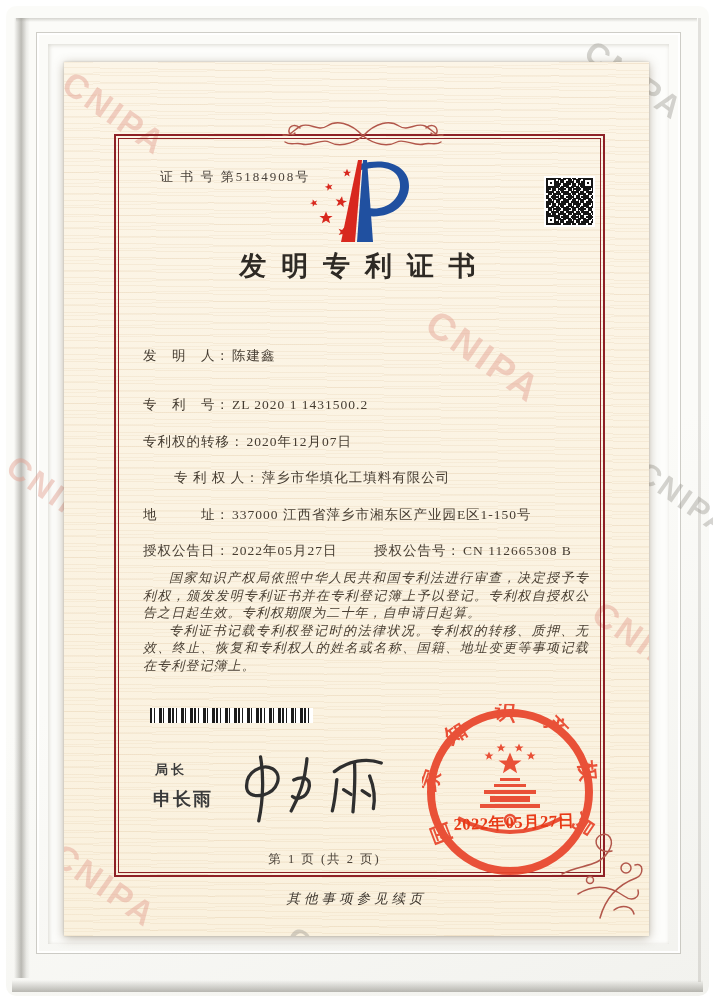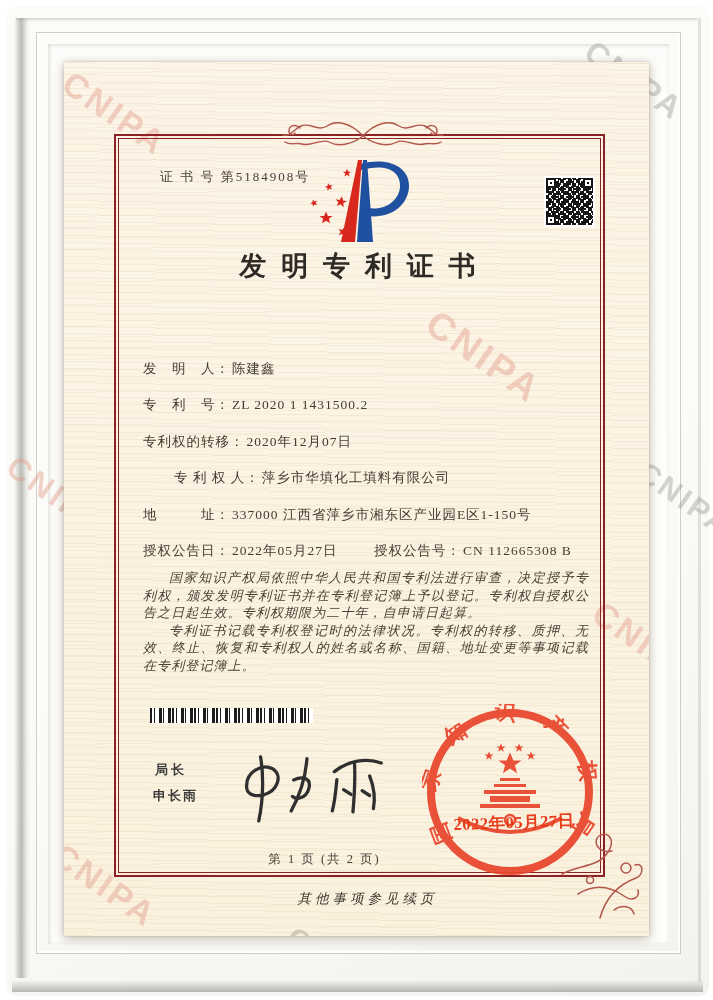--- a/index.html
+++ b/index.html
@@ -54,29 +54,29 @@
   .paras{position:absolute;left:79px;top:507px;width:446px;font-size:13px;line-height:17.6px;
          letter-spacing:1.1px;color:#4a4034;font-style:italic;z-index:3;text-align:justify;}
   .paras p{margin:0;text-indent:2em;}
   .barcode{position:absolute;left:86px;top:646px;width:163px;height:15px;z-index:3;
       background:repeating-linear-gradient(90deg,
         #1c1c1c 0 2px,#fff 2px 4px,#1c1c1c 4px 5px,#fff 5px 9px,#1c1c1c 9px 12px,
         #fff 12px 13px,#1c1c1c 13px 14px,#fff 14px 18px,#1c1c1c 18px 21px,#fff 21px 22px);}
   .signer-title{position:absolute;left:91px;top:699px;font-family:"Liberation Sans","DejaVu Sans",sans-serif;
         font-weight:bold;font-size:13px;letter-spacing:3px;color:#3a3a3a;z-index:3;}
   .signer-name{position:absolute;left:89px;top:725px;font-family:Liberation Sans, sans-serif;
-        font-weight:bold;font-size:13px;letter-spacing:2px;color:#3a3a3a;z-index:3;}
+        font-weight:bold;font-size:18px;letter-spacing:2px;color:#3a3a3a;z-index:3;}
   .signature{position:absolute;left:168px;top:686px;width:165px;height:74px;z-index:3;transform:rotate(-3deg);}
   .seal{position:absolute;left:358px;top:642px;width:176px;height:176px;z-index:5;opacity:.92;}
   .seal-date{position:absolute;left:372px;top:750px;width:156px;text-align:center;font-size:16.5px;font-weight:600;
         color:#e83a17;letter-spacing:.5px;transform:rotate(-2deg);z-index:6;white-space:nowrap;}
   .page-info{position:absolute;left:50px;top:789px;width:421px;text-align:center;font-size:12.5px;
         letter-spacing:2px;color:#4a4239;z-index:3;}
   .cont-note{position:absolute;left:0;top:828px;width:585px;text-align:center;font-size:13.5px;font-style:italic;
-        letter-spacing:4px;color:#3f3830;z-index:3;margin-left:11px;}
+        letter-spacing:4px;color:#3f3830;z-index:3;}
 </style>
 </head>
 <body>
 
 <div class="stage">
 
   <div class="frame">
     <div class="f-left-shadow"></div>
     <div class="f-top-line"></div>
     <div class="f-right-line"></div>
@@ -149,21 +149,21 @@
       <use href="#star5" transform="translate(49,21) scale(0.42)" fill="#d8281e"></use>
       <use href="#star5" transform="translate(31,35) scale(0.40) rotate(-15)" fill="#d8281e"></use>
       <use href="#star5" transform="translate(43,50) scale(0.58) rotate(10)" fill="#d8281e"></use>
       <use href="#star5" transform="translate(16,51) scale(0.38) rotate(-20)" fill="#d8281e"></use>
       <use href="#star5" transform="translate(28,66) scale(0.66)" fill="#d8281e"></use>
       <use href="#star5" transform="translate(45,80) scale(0.52) rotate(18)" fill="#d8281e"></use>
     </svg>
 
     <div class="title">发明专利证书</div>
 
-    <div class="field" style="top:298px;text-align:center;">
+    <div class="field" style="top:285px;text-align:center;">
       <span class="lab">发　明　人：</span><span>陈建鑫</span>
     </div>
     <div class="field" style="top:334px;">
       <span class="lab">专　利　号：</span><span>ZL 2020 1 1431500.2</span>
     </div>
     <div class="field" style="top:371px;">
       <span class="lab">专利权的转移：</span><span>2020年12月07日</span>
     </div>
     <div class="field" style="top:407px;margin-left:31px;">
       <span class="lab">专 利 权 人：</span><span>萍乡市华填化工填料有限公司</span>

